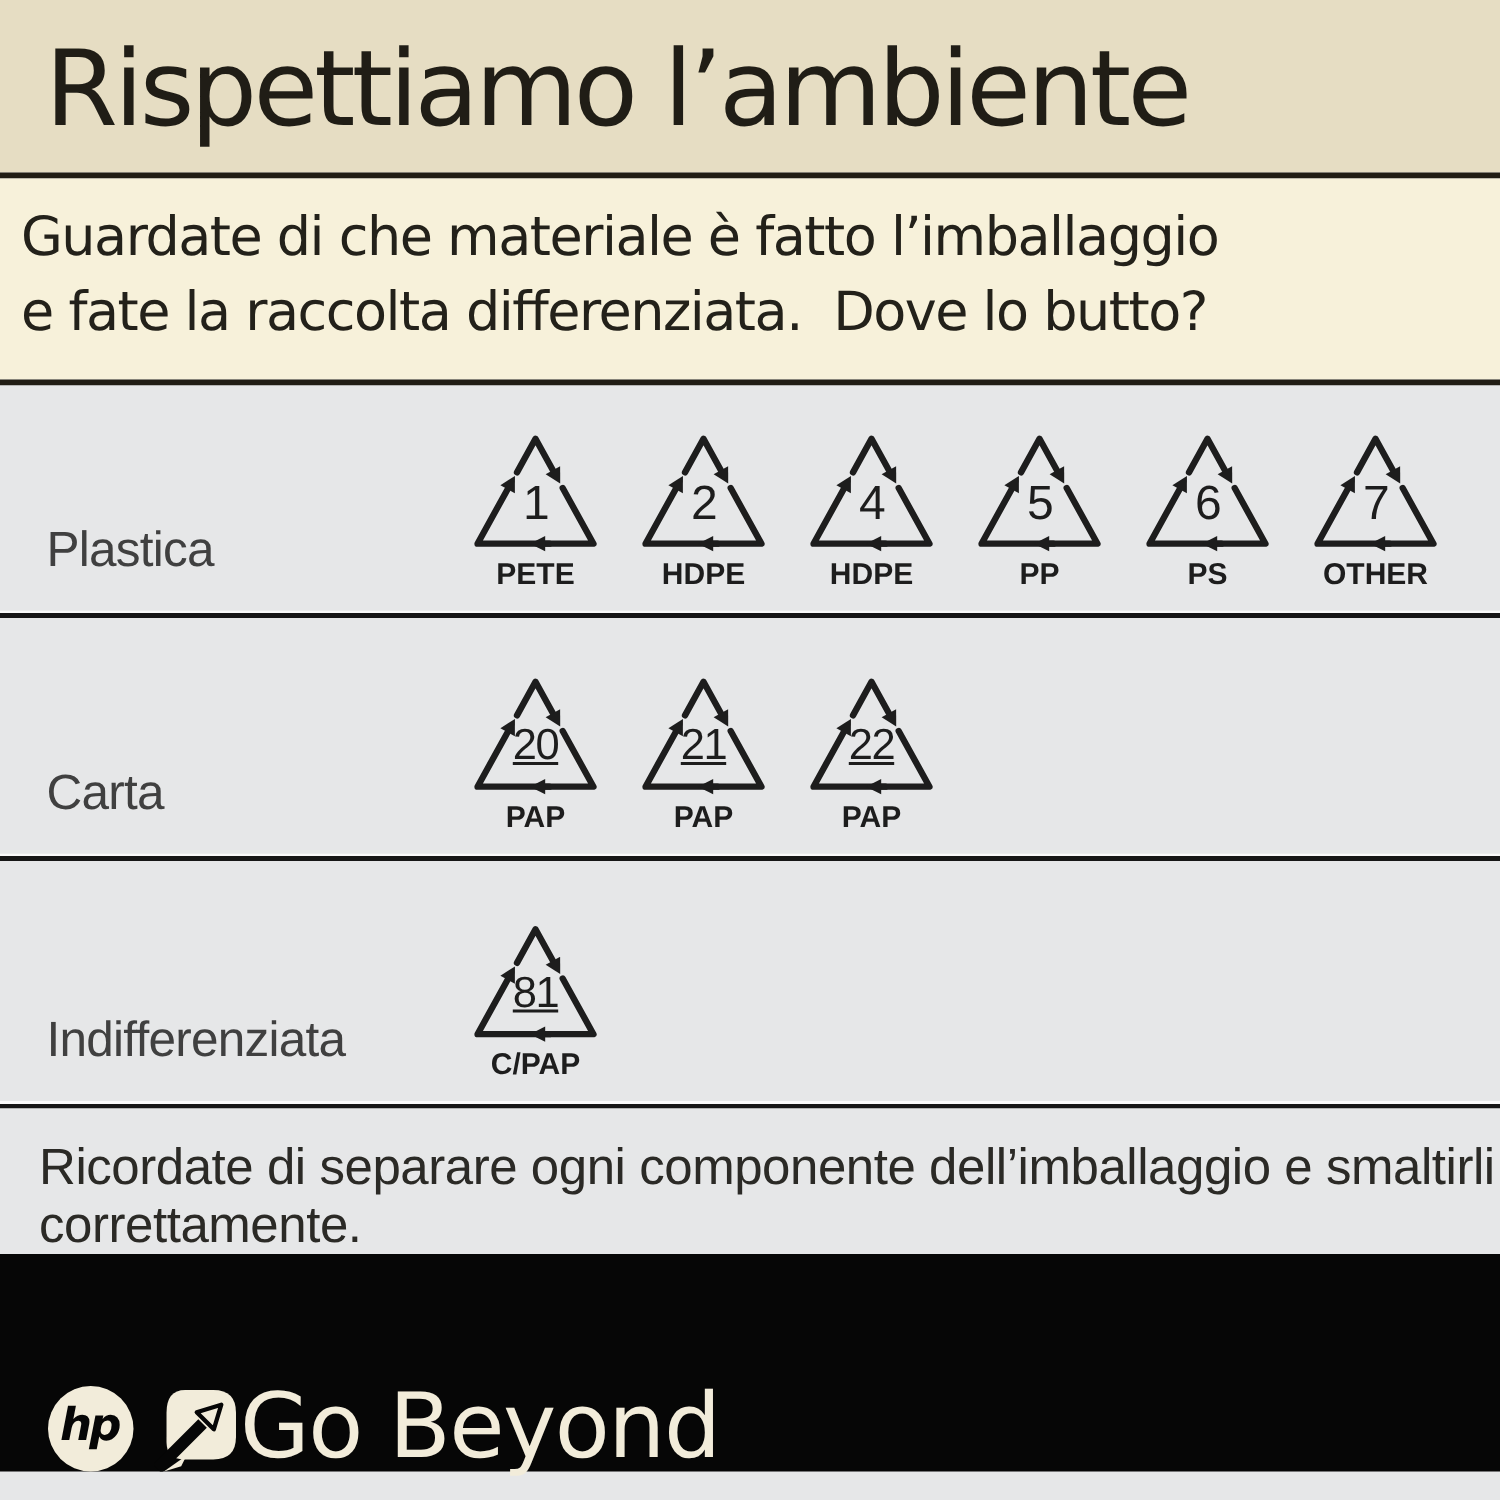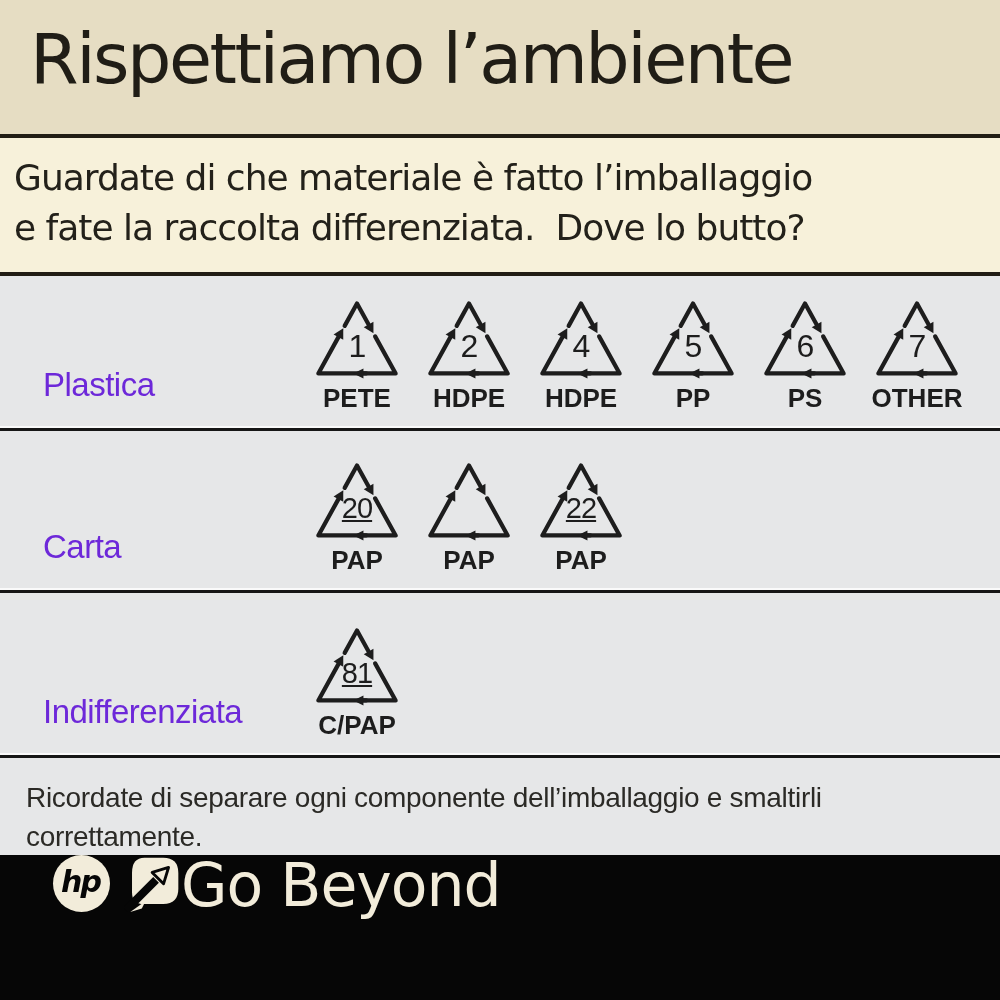--- a/index.html
+++ b/index.html
@@ -1,20 +1,20 @@
 <!DOCTYPE html>
 <html><head>
 <meta charset="utf-8">
 <style>
   html,body { margin:0; padding:0; }
   body { width:1000px; height:1000px; font-family:"Liberation Sans", sans-serif; }
   .page { position:relative; width:1000px; height:1000px; overflow:hidden; background:#e6e7e8; }
 
   
-  .header { height:134px; background:#e6ddc3; box-sizing:border-box; padding:24px 0 0 30px; }
+  .header { height:115px; background:#e6ddc3; box-sizing:border-box; padding:24px 0 0 30px; }
   .header h1 {
     margin:0; font-family:"DejaVu Sans", sans-serif; font-weight:500;
     font-size:70px; line-height:1.0; letter-spacing:-2.5px; color:#201d16;
   }
 
   
   .divider-warm { height:4px; background:#211d14; }
   .divider-gray { height:5px; background:linear-gradient(#fafafa 0, #fafafa 2px, #161616 2px, #161616 5px); }
 
   
@@ -24,43 +24,43 @@
     font-size:36px; line-height:50px; letter-spacing:-1px; color:#23211a;
     white-space:pre-wrap;
   }
 
   
   .material-row { position:relative; background:#e6e7e8; }
   .material-row.h-plastica { height:150px; }
   .material-row.h-carta { height:157px; }
   .material-row.h-indiff { height:160px; }
   .material-label {
-    position:absolute; left:43px; bottom:22px;
-    font-size:33px; letter-spacing:-0.5px; color:#6d28d9;
+    position:absolute; left:31px; bottom:22px;
+    font-size:33px; letter-spacing:-0.5px; color:#404040;
   }
   .symbol-list { position:absolute; left:301px; bottom:12px; display:flex; }
   .symbol-cell { width:112px; display:flex; flex-direction:column; align-items:center; }
   .tri-wrap { position:relative; width:92px; height:83px; }
   .tri-wrap svg { display:block; width:92px; height:83px; }
   .resin-code {
     position:absolute; left:0; right:0; top:15px; bottom:0;
     display:flex; align-items:center; justify-content:center;
     font-size:32px; letter-spacing:-1px; color:#1d1d1d;
   }
   .resin-code.two-digit { font-size:29px;text-decoration:underline; }
-  .material-code-label { margin-top:3px; font-weight:700; font-size:26px; color:#1d1d1d; }
+  .material-code-label { margin-top:3px; font-weight:700; font-size:20px; color:#1d1d1d; }
 
   
   .note { height:97px; background:#e6e7e8; box-sizing:border-box; padding:20px 0 0 26px; }
-  .note p { margin:0; font-size:28px; line-height:39px; letter-spacing:-0.3px; color:#2b2a26; white-space:pre-wrap; }
+  .note p { margin:0; font-size:34px; line-height:39px; letter-spacing:-0.3px; color:#2b2a26; white-space:pre-wrap; }
 
   
   .brand-bar {
     height:145px; background:#060606;
-    display:flex; align-items:flex-start; box-sizing:border-box; padding-left:53px;
+    display:flex; align-items:flex-end; box-sizing:border-box; padding-left:32px;
   }
   .hp-logo {
     width:57px; height:57px; border-radius:50%; background:#f2ecda;
     display:flex; align-items:center; justify-content:center; flex:0 0 auto;
   }
   .hp-logo span {
     font-family:"DejaVu Sans", sans-serif; font-style:italic; font-weight:700;
     font-size:30px; letter-spacing:-2px; color:#060606; transform:translate(-1px,-2px);
   }
   .arrow-mark { width:57px; height:57px; margin-left:14px; flex:0 0 auto; }
@@ -177,20 +177,21 @@
               </svg>
       <div class="resin-code two-digit">20</div>
     </div>
     <div class="material-code-label">PAP</div>
   </div>
           <div class="symbol-cell">
     <div class="tri-wrap">
       <svg viewBox="0 0 100 90">
                 <use href="#tri-sym"></use>
               </svg>
+      <div class="resin-code two-digit">21</div>
     </div>
     <div class="material-code-label">PAP</div>
   </div>
           <div class="symbol-cell">
     <div class="tri-wrap">
       <svg viewBox="0 0 100 90">
                 <use href="#tri-sym"></use>
               </svg>
       <div class="resin-code two-digit">22</div>
     </div>

